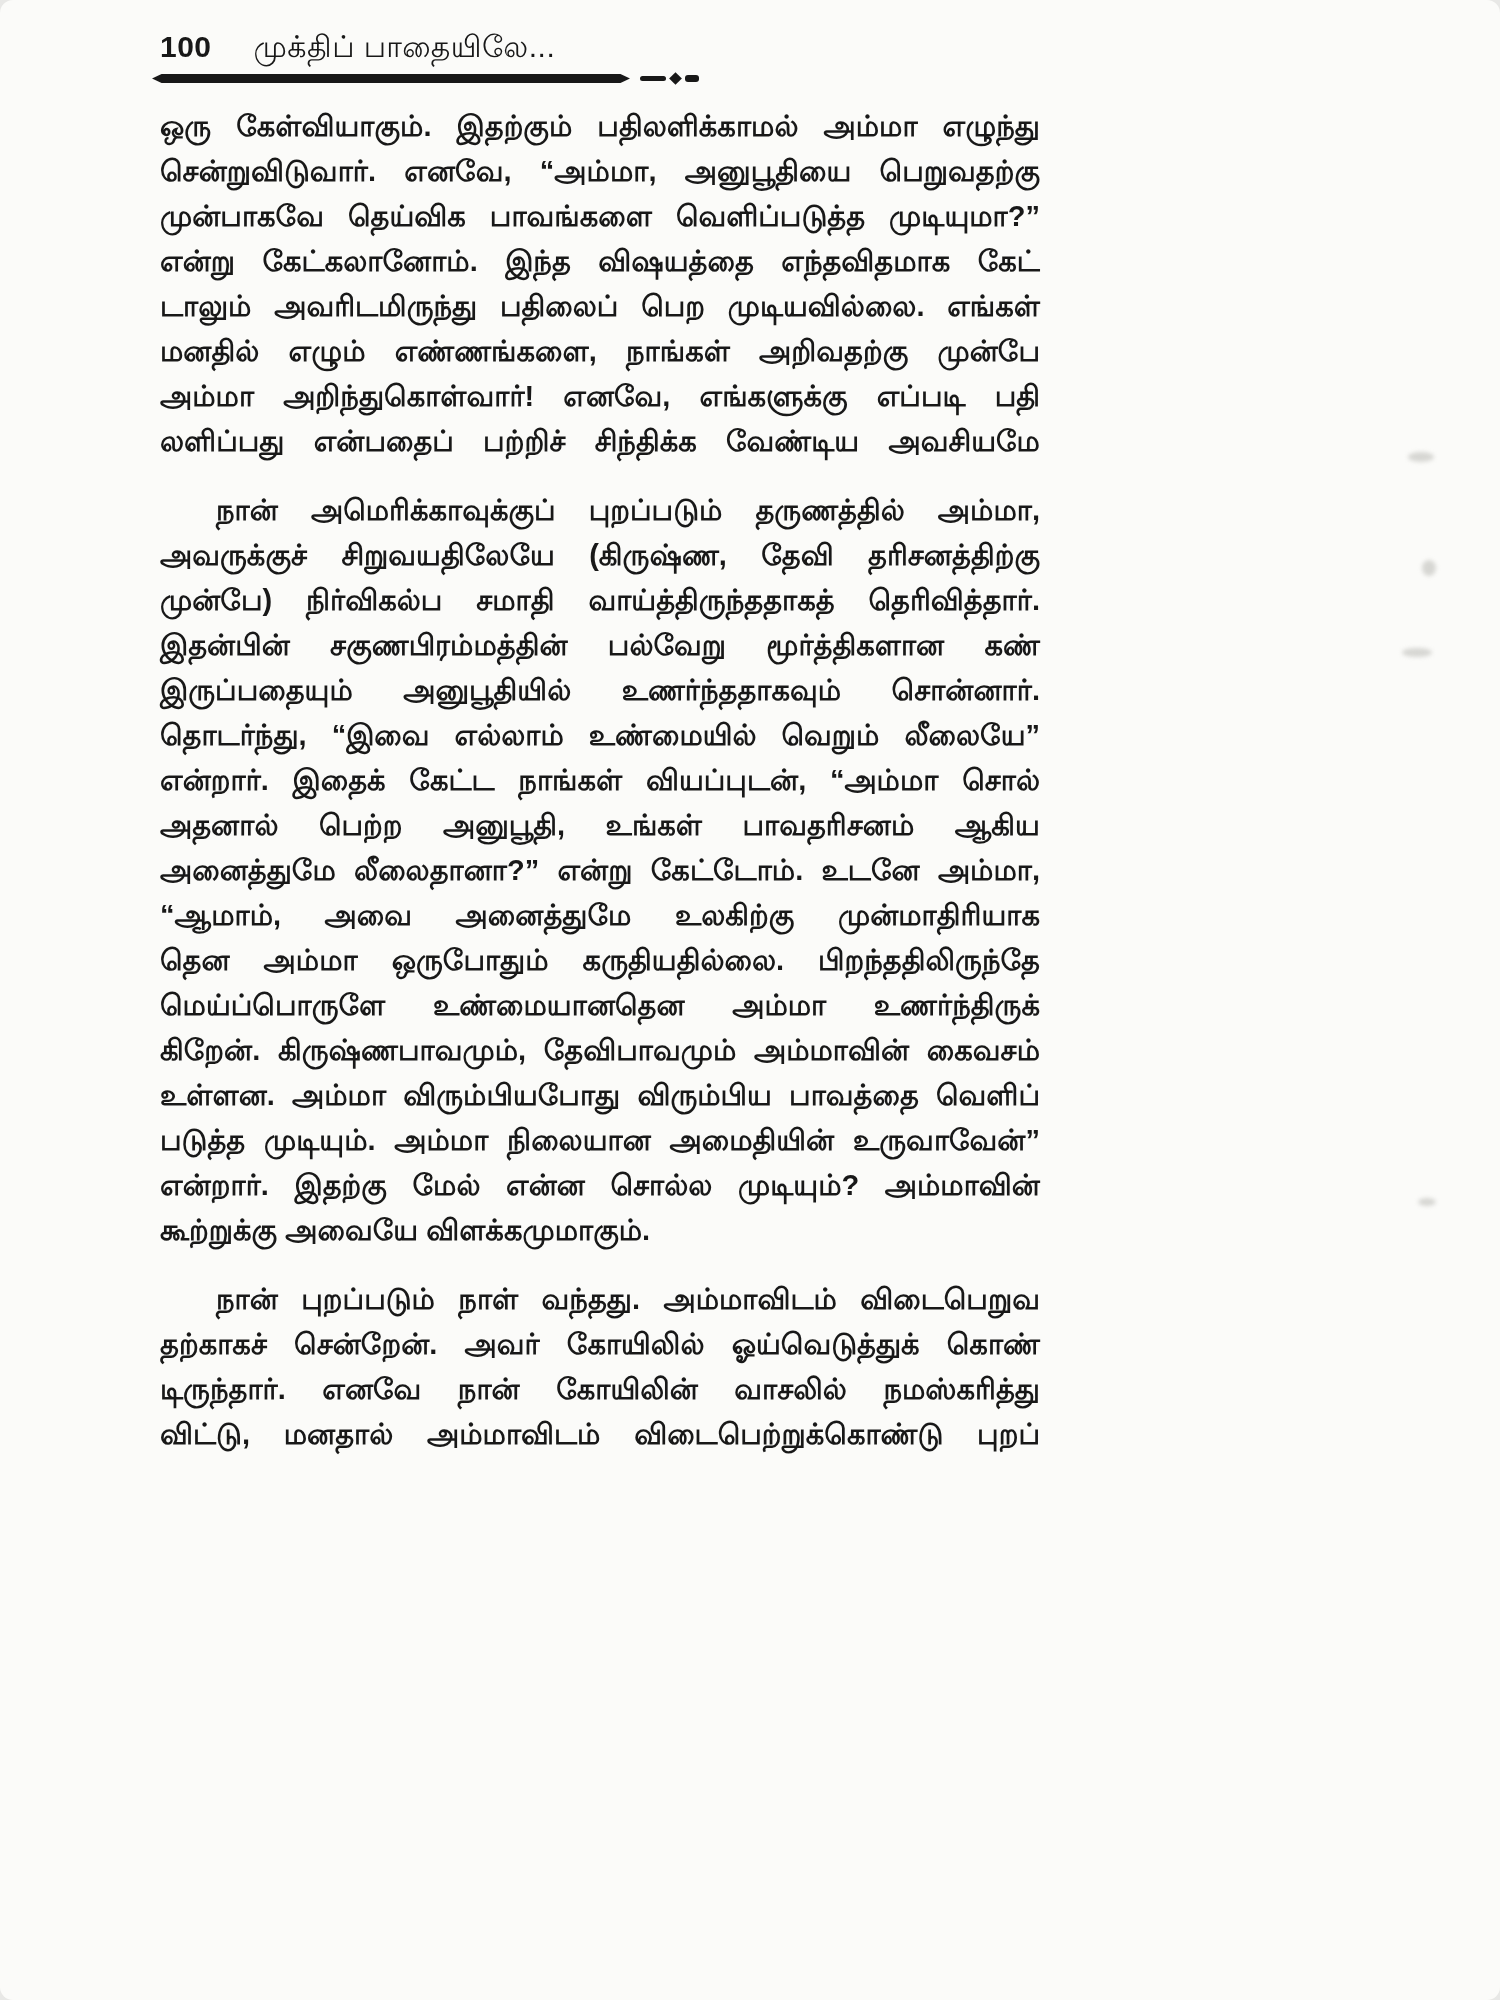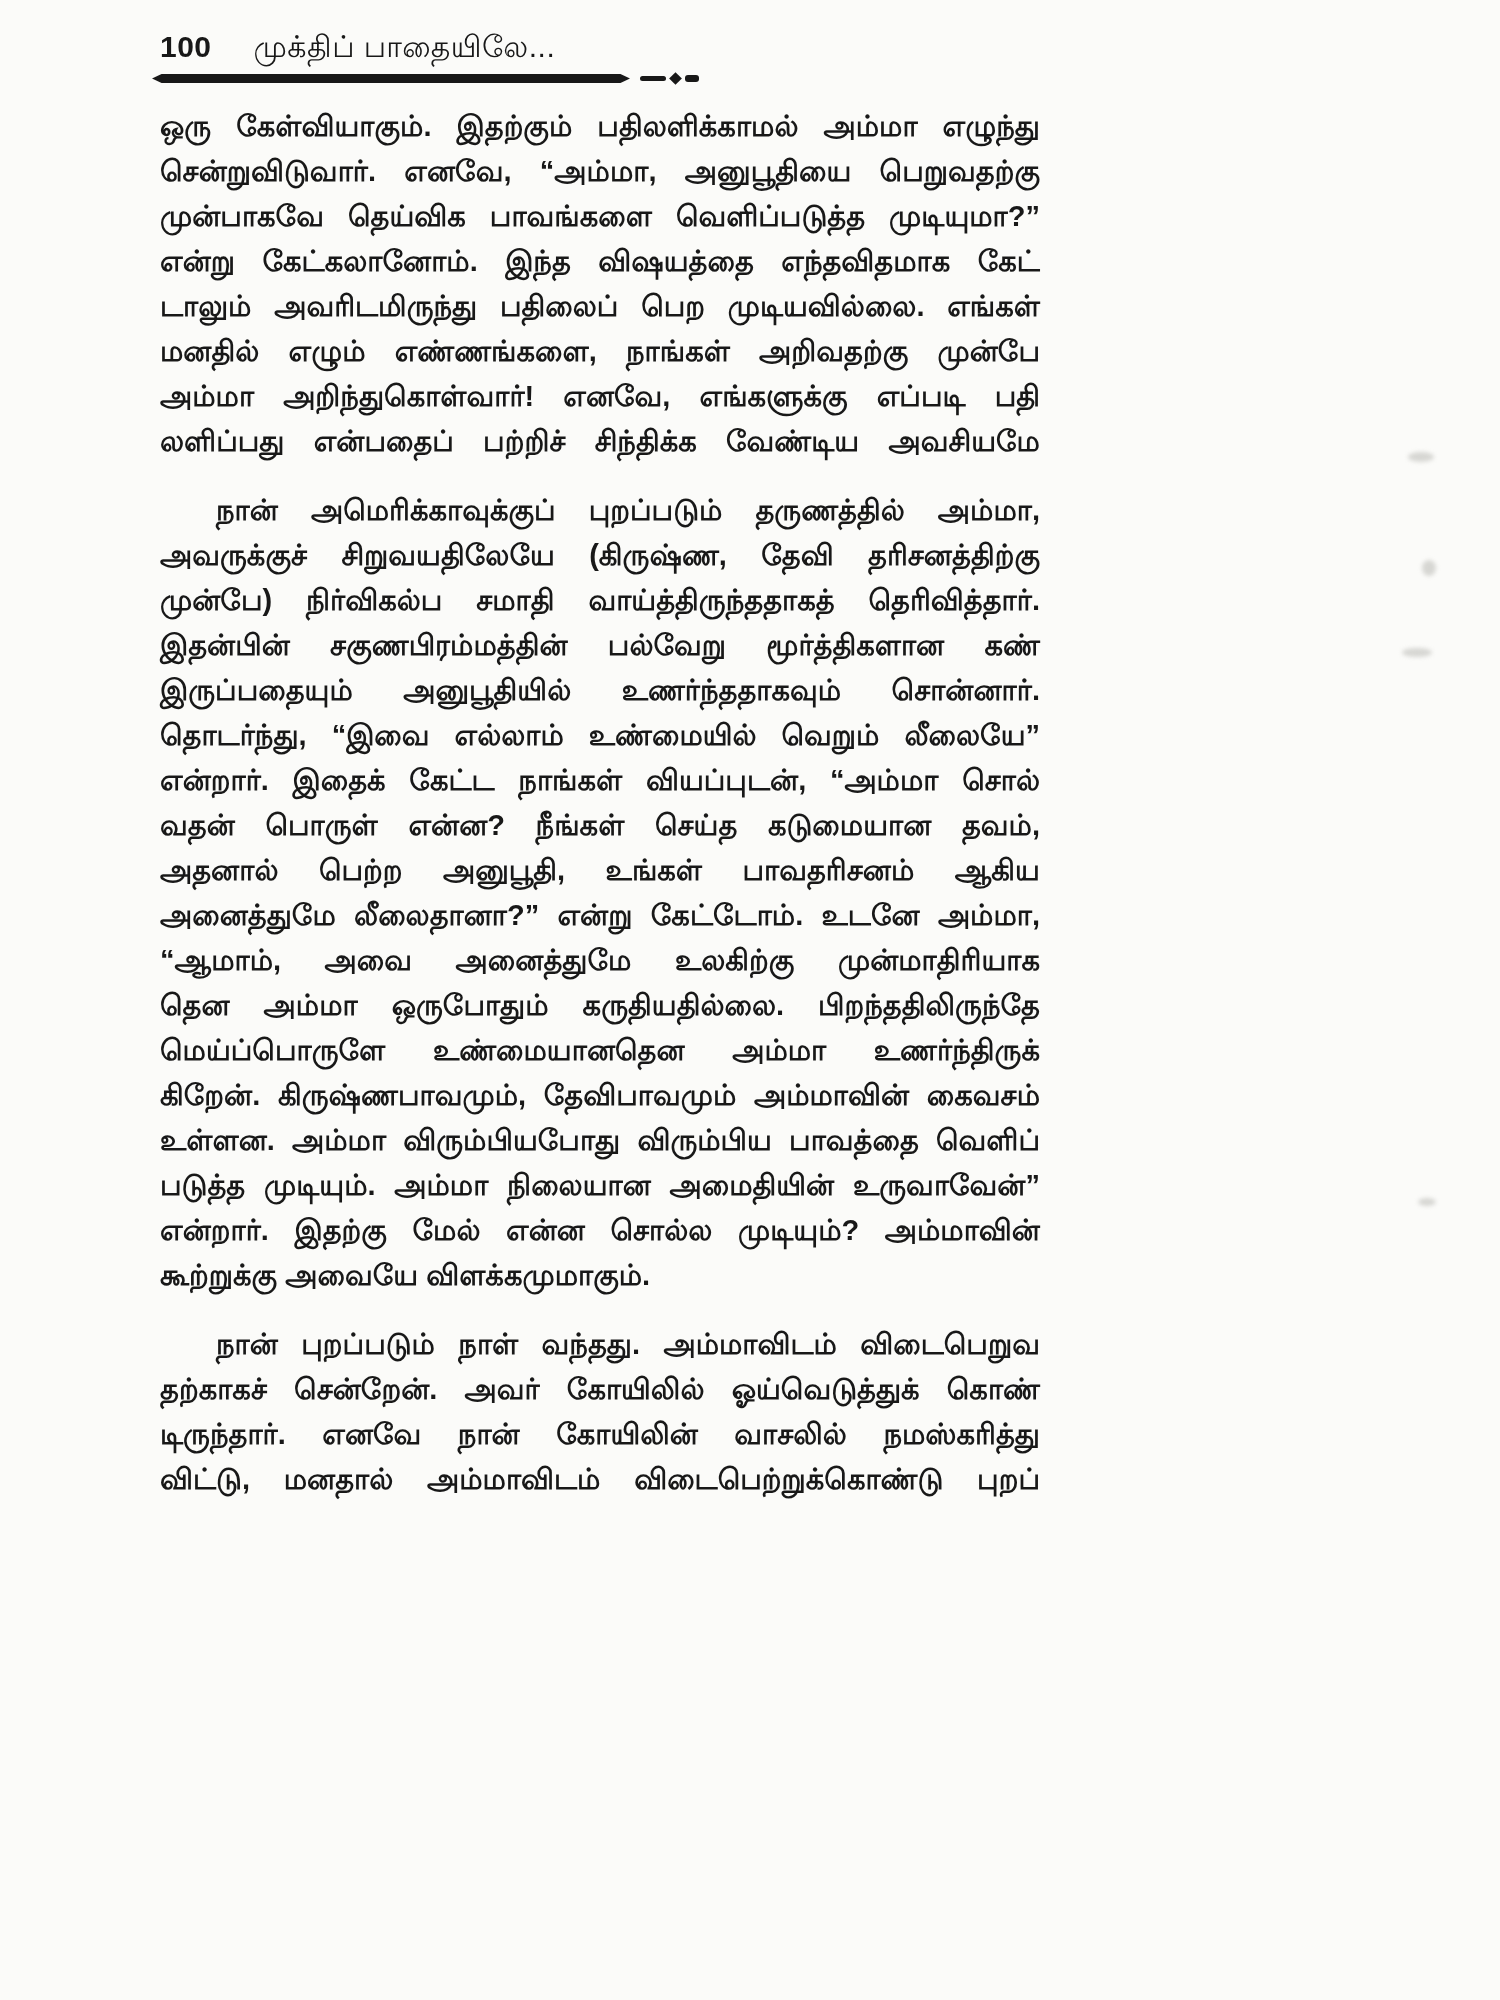--- a/index.html
+++ b/index.html
@@ -8,20 +8,21 @@
   }
   html,body{margin:0;padding:0;background:#e8e8e6;}
   .page{
     position:relative;
     width:1500px;height:2000px;
     margin:0 auto;
     background:var(--paper);
     overflow:hidden;
     font-family:"Liberation Sans","DejaVu Sans",sans-serif;
     color:var(--ink);
+    border-radius:13px;
   }
   
   .page-header{
     position:absolute;top:30px;left:160px;right:120px;
     display:flex;align-items:baseline;gap:42px;
     font-weight:700;font-size:30px;letter-spacing:.5px;
   }
   .page-number{font-size:30px;font-weight:700;}
   .header-title{font-size:30px;font-weight:400;}
   
@@ -189,29 +190,20 @@
           <span>லீலையே”</span>
         </div>
         <div class="line">
           <span>என்றார்.</span>
           <span>இதைக்</span>
           <span>கேட்ட</span>
           <span>நாங்கள்</span>
           <span>வியப்புடன்,</span>
           <span>“அம்மா</span>
           <span>சொல்</span>
-        </div>
-        <div class="line">
-          <span>வதன்</span>
-          <span>பொருள்</span>
-          <span>என்ன?</span>
-          <span>நீங்கள்</span>
-          <span>செய்த</span>
-          <span>கடுமையான</span>
-          <span>தவம்,</span>
         </div>
         <div class="line">
           <span>அதனால்</span>
           <span>பெற்ற</span>
           <span>அனுபூதி,</span>
           <span>உங்கள்</span>
           <span>பாவதரிசனம்</span>
           <span>ஆகிய</span>
         </div>
         <div class="line">

